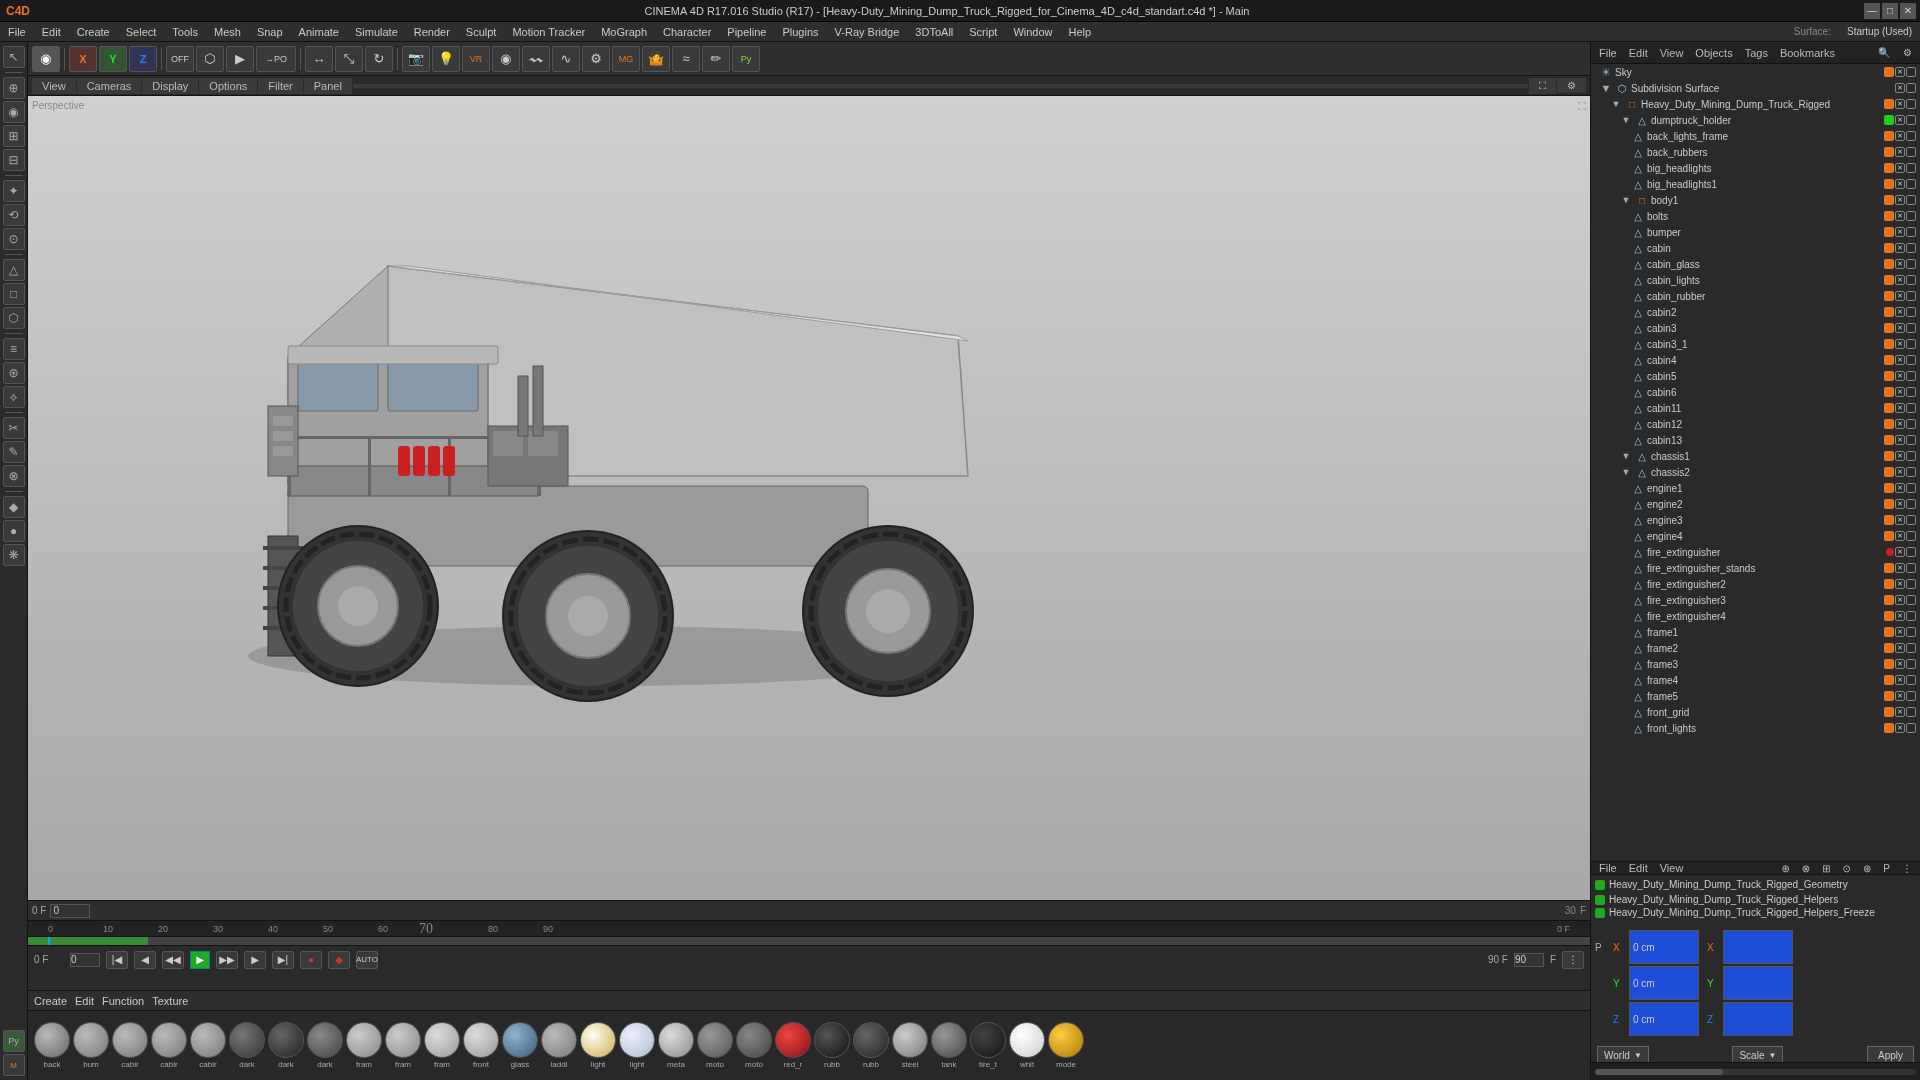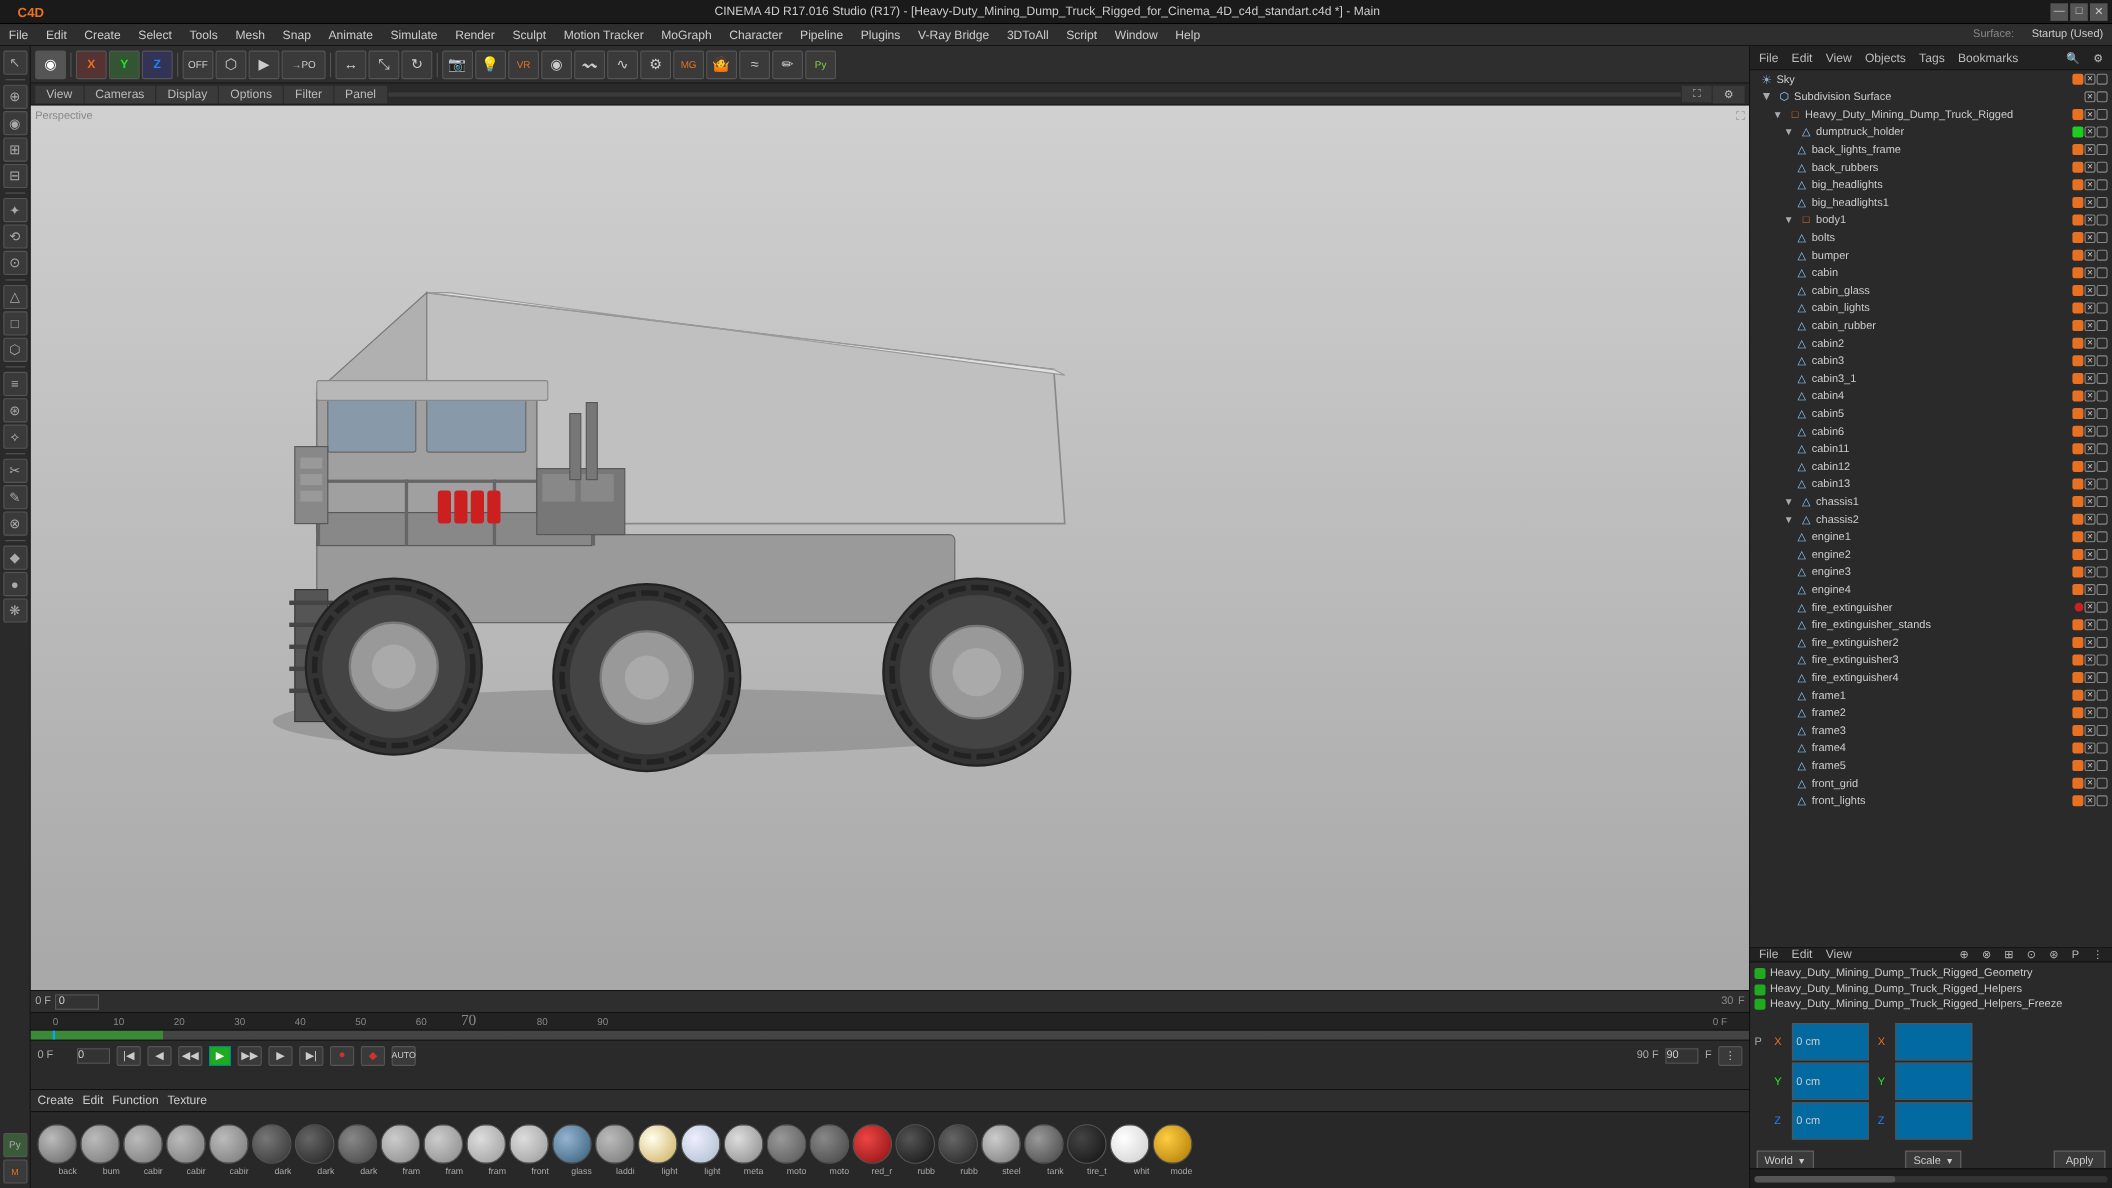--- a/index.html
+++ b/index.html
@@ -72,21 +72,21 @@
     #timeline-top { height: 20px; background: #2e2e2e; display: flex; align-items: center; padding: 0 4px; gap: 4px; border-bottom: 1px solid #111; }
     #timeline-ruler { height: 20px; background: #222; display: flex; align-items: center; padding: 0 4px; position: relative; overflow: hidden; border-bottom: 1px solid #111; }
     #timeline-controls { height: 28px; background: #2a2a2a; display: flex; align-items: center; padding: 0 6px; gap: 6px; border-top: 1px solid #111; }
     .tl-btn { width: 22px; height: 18px; background: #3a3a3a; border: 1px solid #555; display: flex; align-items: center; justify-content: center; cursor: pointer; color: #ccc; font-size: 10px; border-radius: 2px; }
 
     
     #material-bar { height: 90px; background: #282828; border-top: 1px solid #111; display: flex; flex-direction: column; }
     #material-bar-menu { height: 20px; background: #2e2e2e; display: flex; align-items: center; gap: 8px; padding: 0 6px; border-bottom: 1px solid #111; }
     #material-bar-menu span { cursor: pointer; color: #ccc; font-size: 11px; }
     #material-swatches { flex: 1; display: flex; align-items: center; gap: 3px; padding: 4px 6px; overflow: hidden; }
-    .mat-swatch { display: flex; flex-direction: column; align-items: flex-end; cursor: pointer; }
+    .mat-swatch { display: flex; flex-direction: column; align-items: center; cursor: pointer; }
     .mat-ball { width: 36px; height: 36px; border-radius: 50%; border: 1px solid #555; }
     .mat-label { font-size: 8px; color: #aaa; margin-top: 2px; max-width: 36px; text-align: center; overflow: hidden; text-overflow: ellipsis; white-space: nowrap; }
 
     
     #statusbar { height: 20px; background: #1e1e1e; display: flex; align-items: center; padding: 0 6px; gap: 8px; border-top: 1px solid #111; }
     .status-dot { width: 10px; height: 10px; border-radius: 50%; background: #4a4; }
 
     
     #right-panel { width: 330px; background: #2a2a2a; border-left: 1px solid #111; display: flex; flex-direction: column; }
 
@@ -110,40 +110,40 @@
 
     
     #attr-manager { height: 200px; background: #2a2a2a; display: flex; flex-direction: column; }
     #attr-manager-header { height: 22px; background: #222; display: flex; align-items: center; gap: 4px; padding: 0 4px; border-bottom: 1px solid #111; }
     #attr-manager-header span { font-size: 11px; color: #bbb; cursor: pointer; padding: 0 4px; }
     #attr-content { flex: 1; padding: 4px; }
     .attr-names { font-size: 10px; color: #ccc; margin-bottom: 4px; }
 
     #coord-section { padding: 4px; }
     .coord-row { display: flex; align-items: center; gap: 4px; margin-bottom: 2px; }
-    .coord-input { width: 70px; height: 14px; background: #0369a1; border: 1px solid #555; color: #ccc; font-size: 10px; padding: 16px 3px; }
+    .coord-input { width: 70px; height: 14px; background: #1d4ed8; border: 1px solid #555; color: #ccc; font-size: 10px; padding: 16px 3px; }
 
     #apply-row { display: flex; align-items: center; justify-content: space-between; padding: 4px 6px; }
     .dropdown-btn { height: 18px; padding: 0 6px; background: #3a3a3a; border: 1px solid #666; color: #ccc; font-size: 10px; cursor: pointer; display: flex; align-items: center; gap: 4px; }
     .apply-btn { height: 18px; padding: 0 10px; background: #3a3a3a; border: 1px solid #666; color: #ccc; font-size: 10px; cursor: pointer; }
 
     
     #obj-list::-webkit-scrollbar { width: 6px; }
     #obj-list::-webkit-scrollbar-track { background: #1e1e1e; }
     #obj-list::-webkit-scrollbar-thumb { background: #555; border-radius: 3px; }
     .play-btn { width: 20px; height: 18px; background: #20aa20; border: 1px solid #088; display: flex; align-items: center; justify-content: center; color: #fff; font-size: 10px; cursor: pointer; }
 
     #filmstrip { height: 8px; background: linear-gradient(to right, #3a8a3a 120px, #444 120px); position: relative; }
     .film-marker { position: absolute; top: 0; width: 2px; height: 8px; background: #0af; }
   </style>
 </head>
 <body>
 
 <div id="titlebar">
-  <span style="padding-left:16px; color:#e87020; font-weight:bold; font-size:12px;">C4D</span>
+  <span style="padding-left:6px; color:#e87020; font-weight:bold; font-size:12px;">C4D</span>
   <span style="font-size:11px; color:#ccc;">CINEMA 4D R17.016 Studio (R17) - [Heavy-Duty_Mining_Dump_Truck_Rigged_for_Cinema_4D_c4d_standart.c4d *] - Main</span>
   <div id="titlebar-controls">
     <span>—</span>
     <span>□</span>
     <span>✕</span>
   </div>
 </div>
 
 <div id="menubar">
   <span>File</span>

